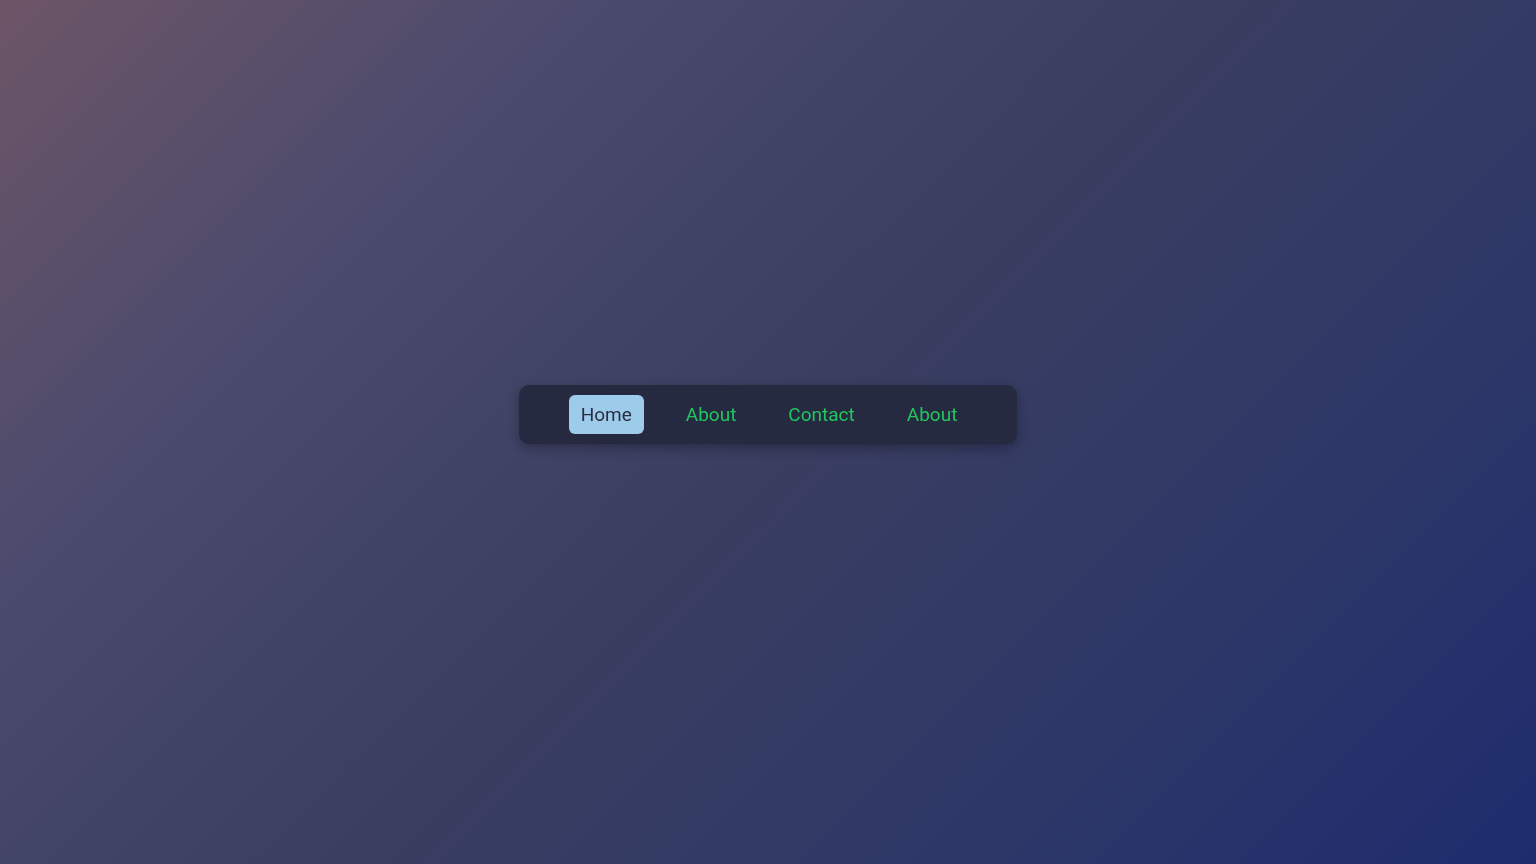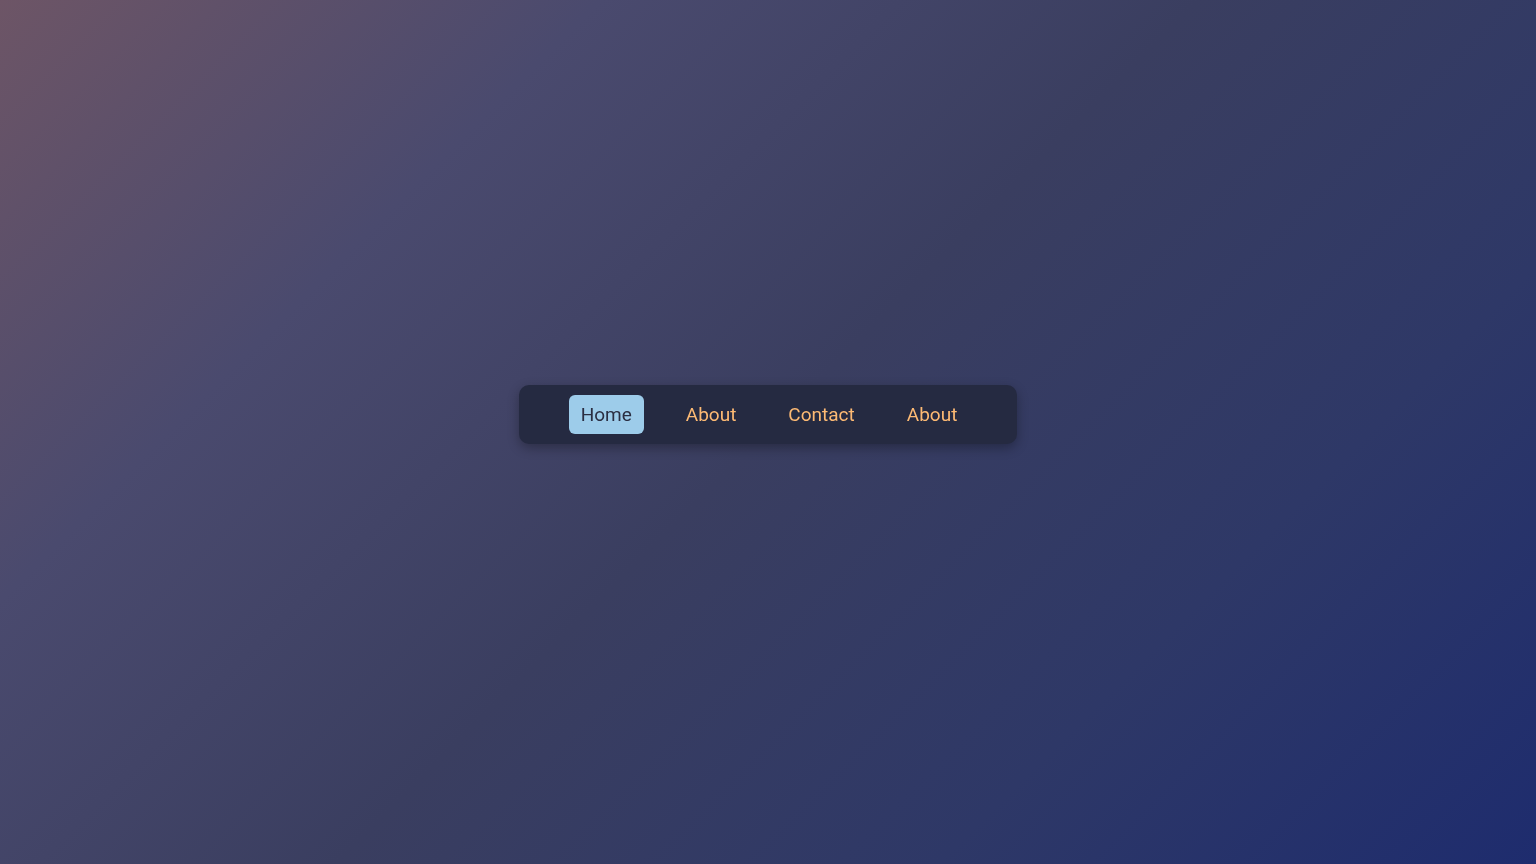--- a/index.html
+++ b/index.html
@@ -25,21 +25,21 @@
       padding: 10px 50px;
       display: flex;
       align-items: flex-start;
       gap: 32px;
       box-shadow: 0 4px 12px rgba(0, 0, 0, 0.3);
       transform: translateY(-18px);
     }
     
     .nav-item {
       font-size: 19px;
-      color: #fdba74;
+      color: #22c55e;
       cursor: pointer;
       padding: 8px 10px;
       border-radius: 6px;
       font-weight: 400;
     }
     
     .nav-item.active {
       background-color: #9dccea;
       color: #2a2e42;
       padding: 8px 12px;

